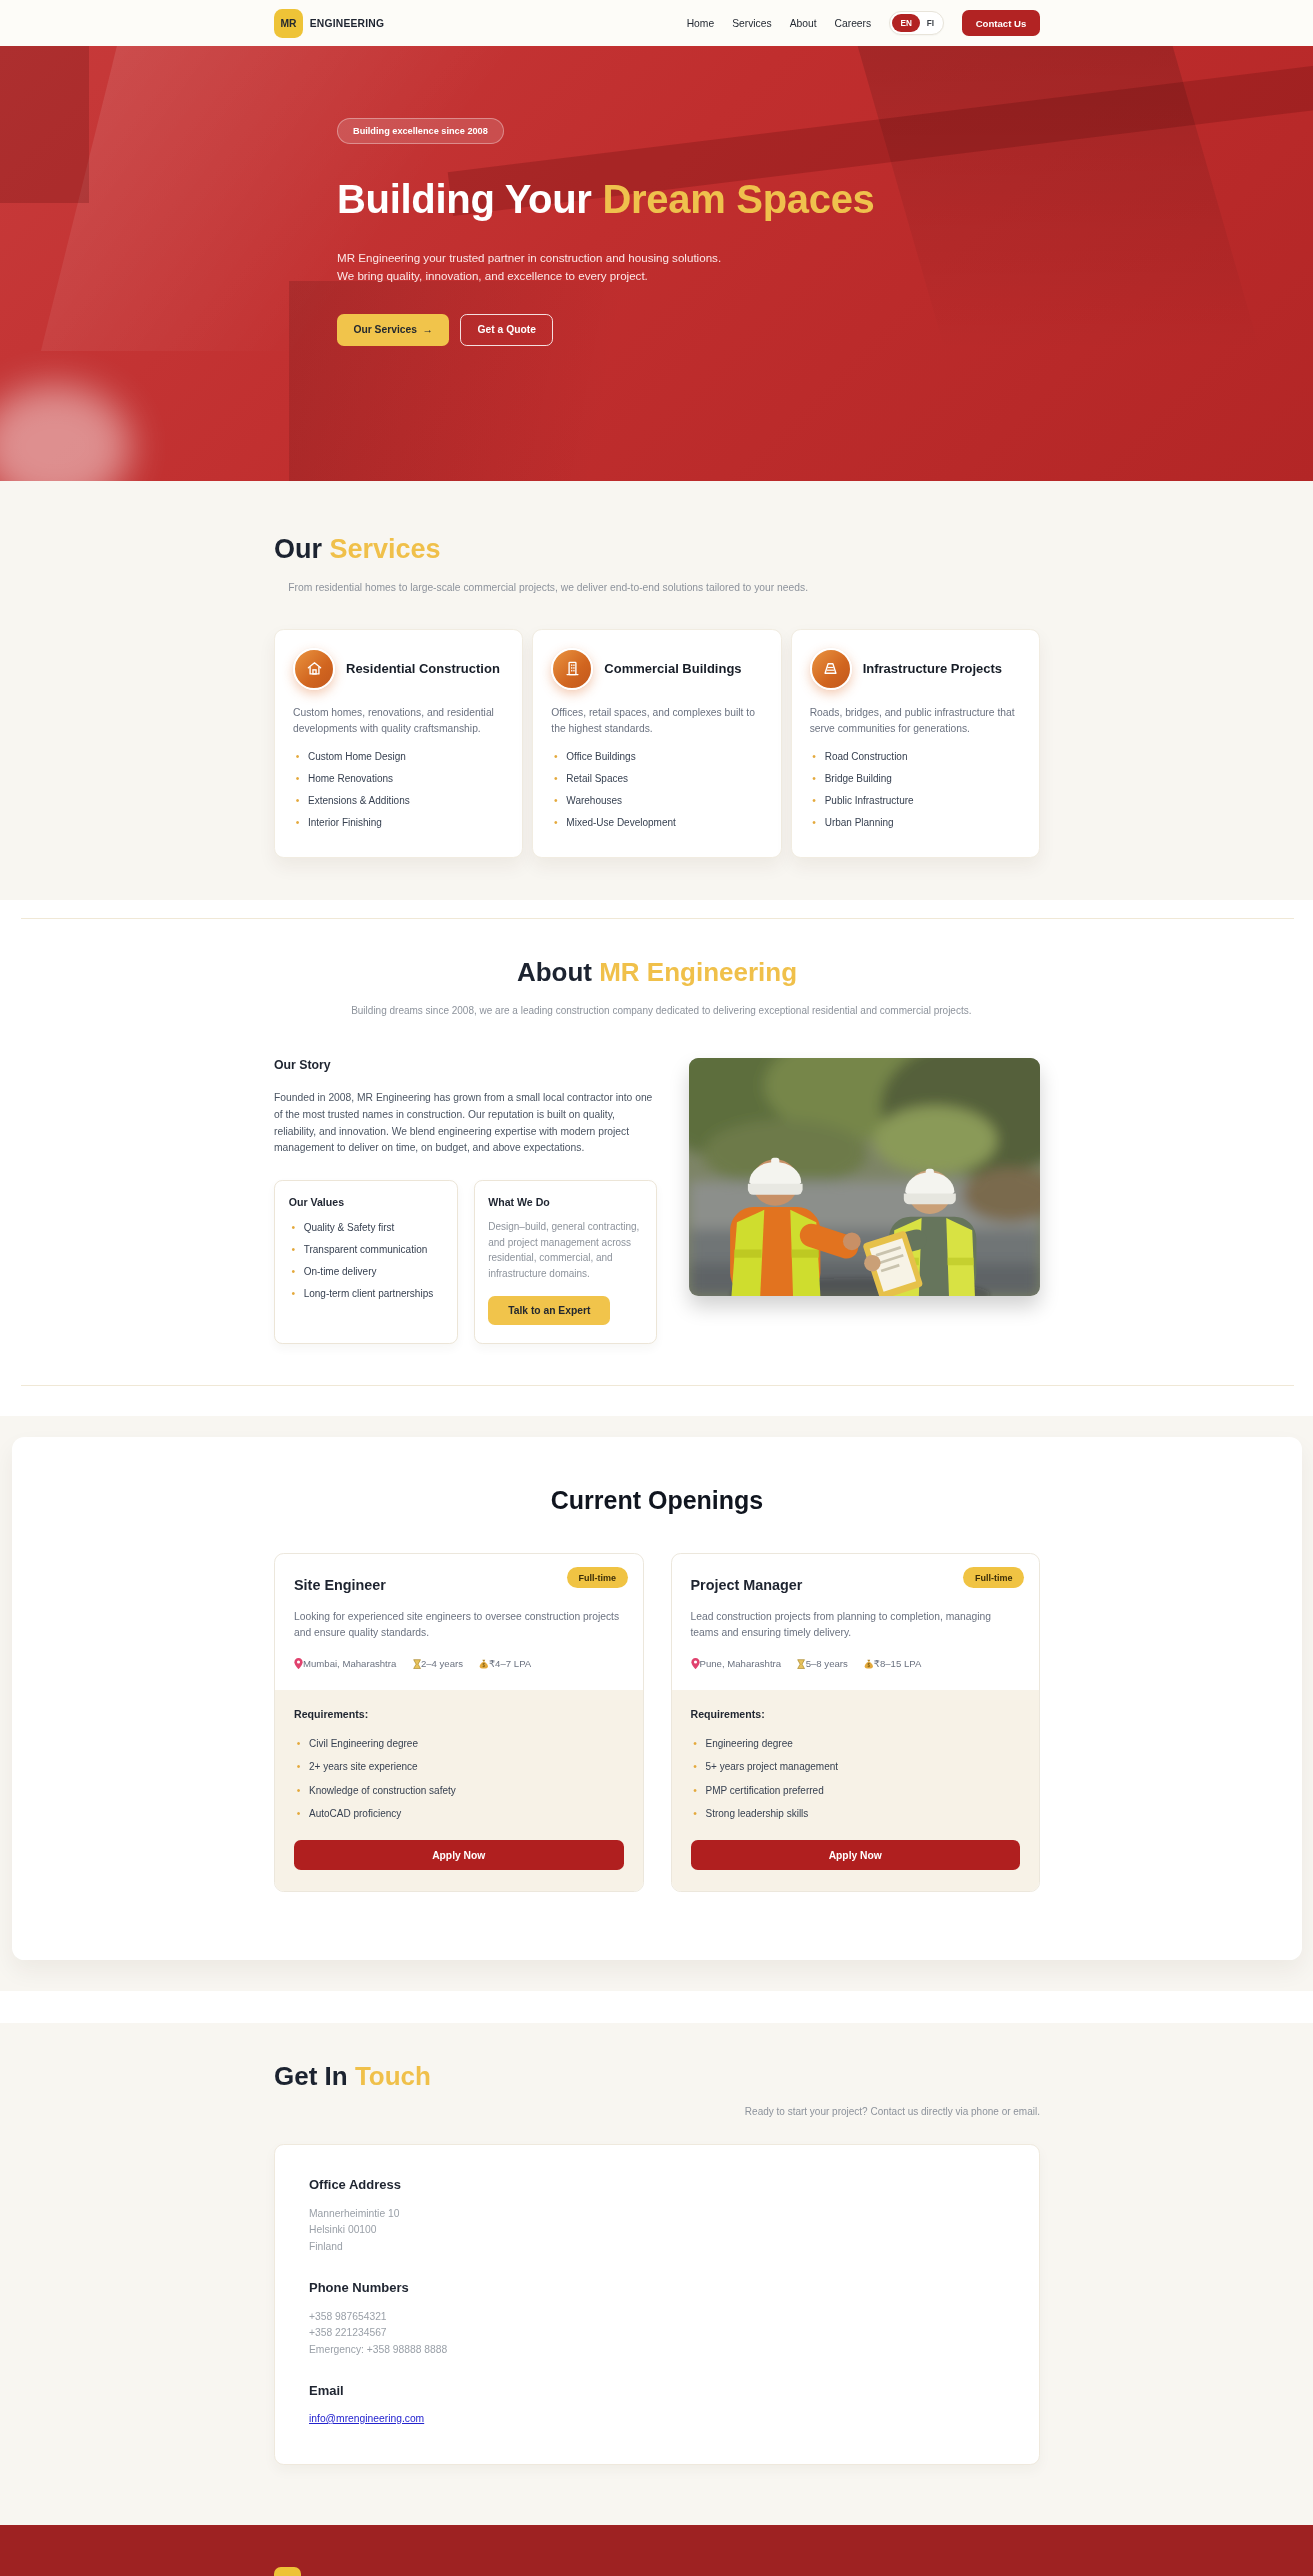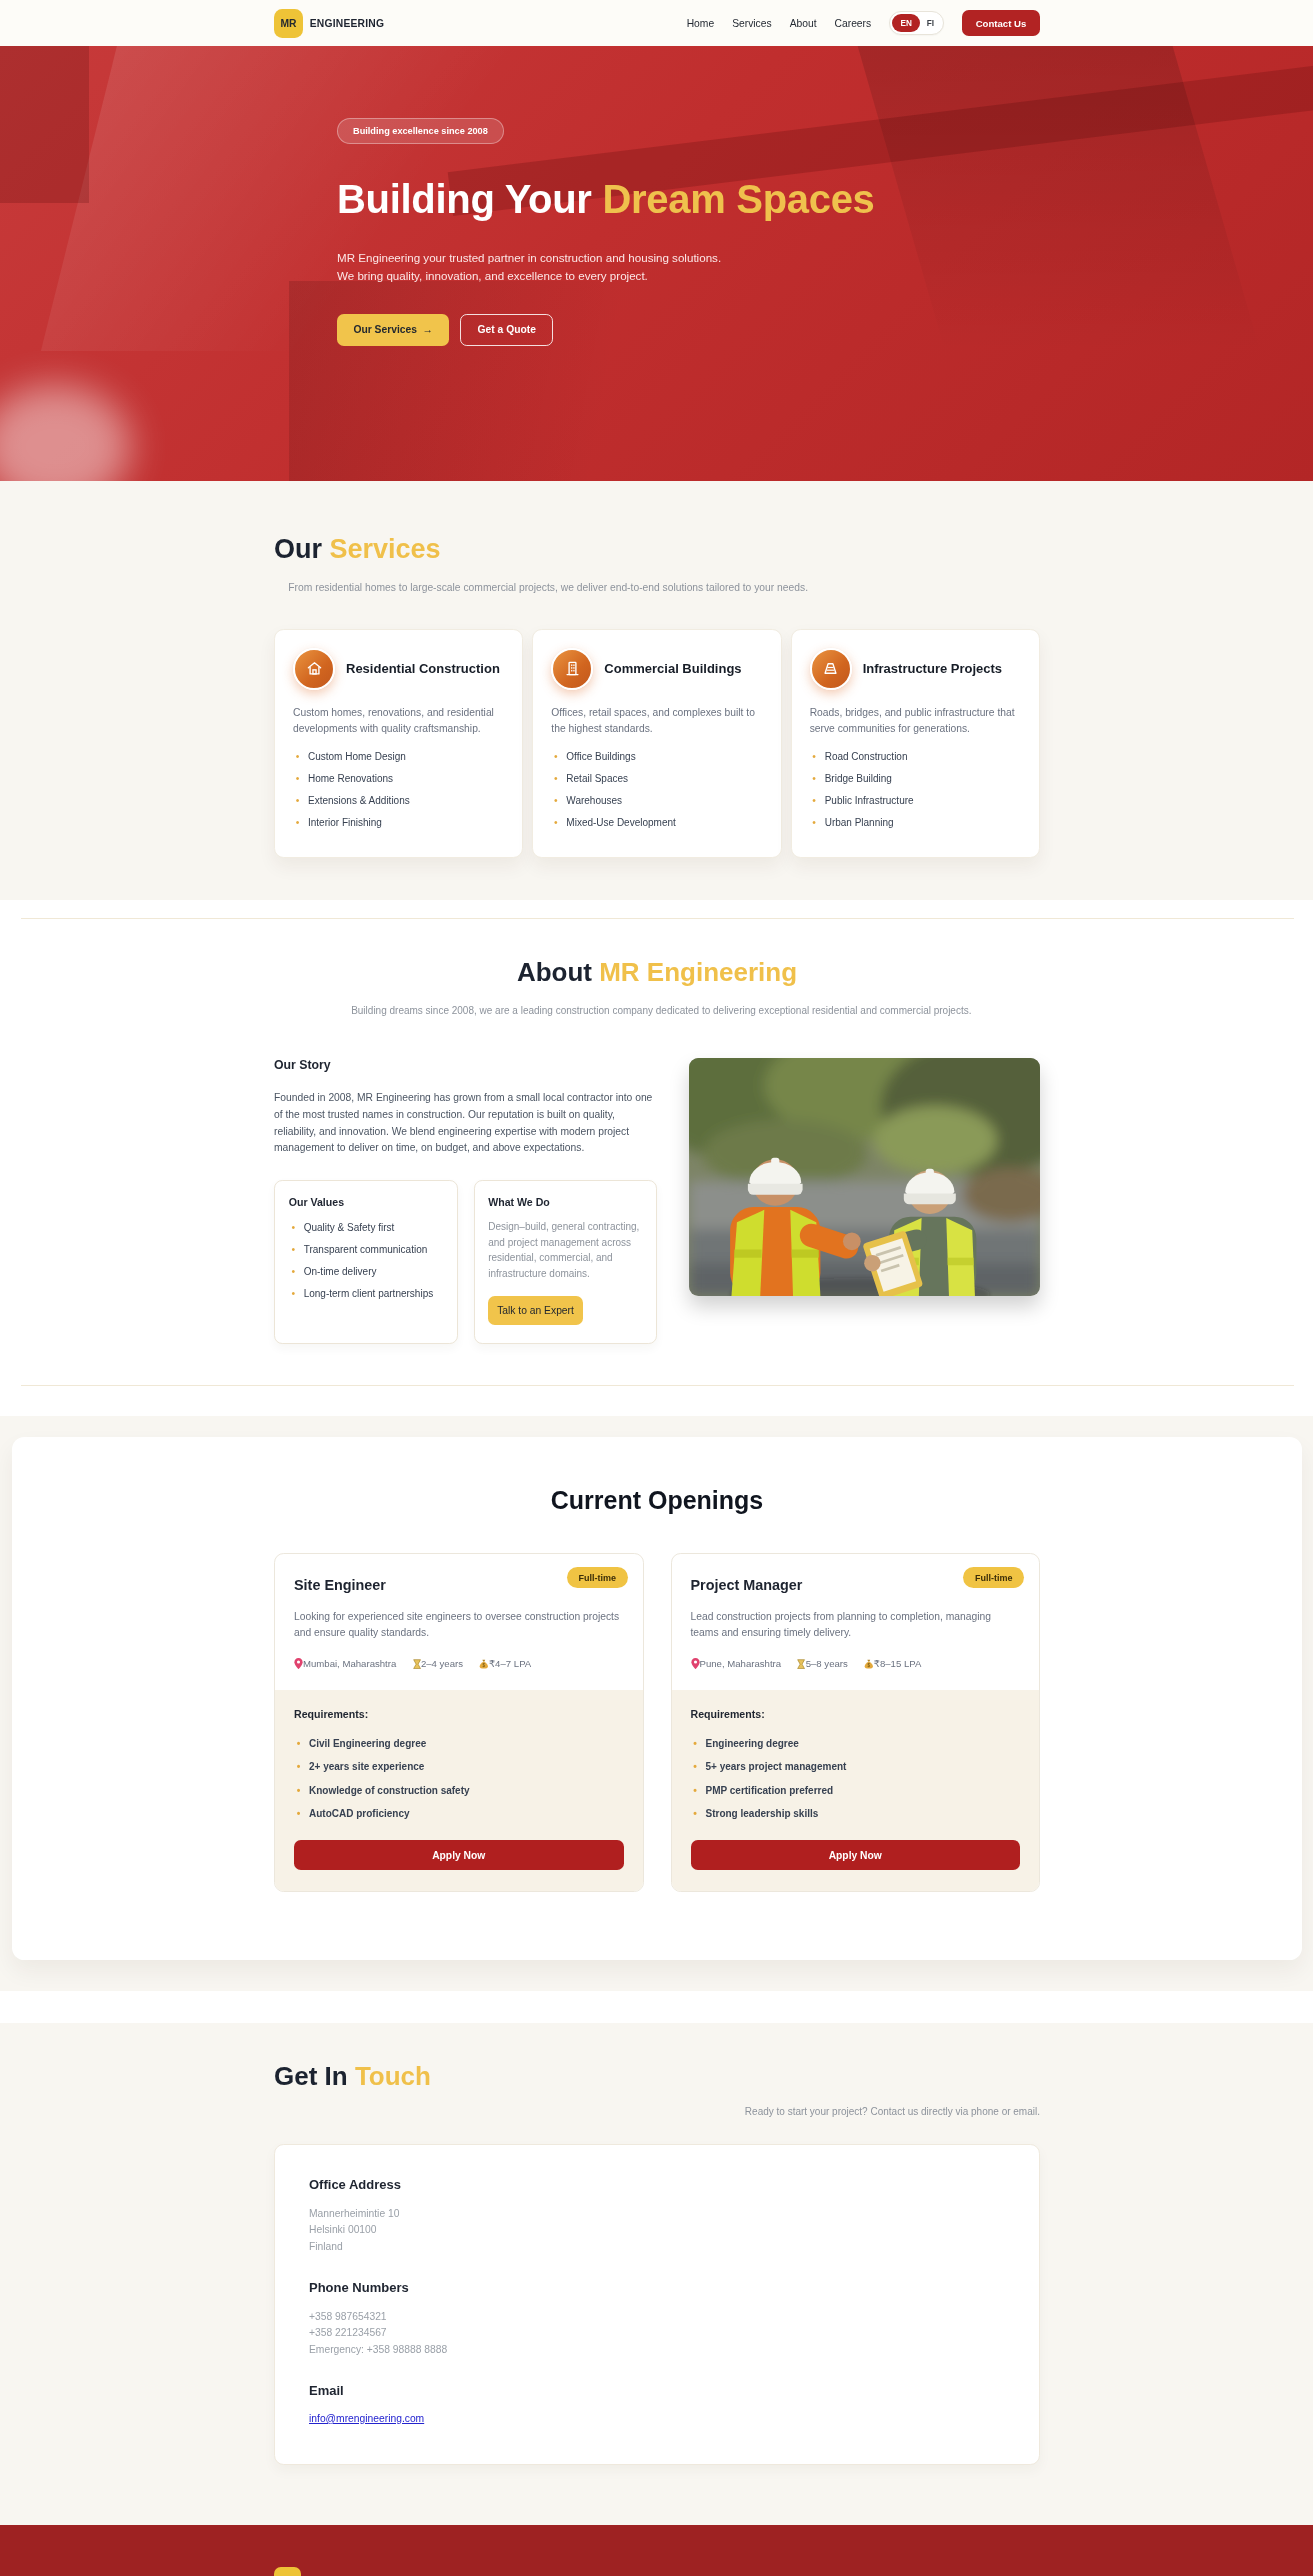--- a/index.html
+++ b/index.html
@@ -108,21 +108,21 @@
   .story-text { font-size: 10.3px; color: #4b5563; line-height: 1.62; }
   .about-subcards { display: grid; grid-template-columns: 1fr 1fr; gap: 16px; margin-top: 23px; }
   .sub-card {
     background: #fff; border: 0.7px solid #ece5d7; border-radius: 8.2px; padding: 15px 13.7px 18px;
     box-shadow: 0 4.1px 9.6px rgba(60,40,10,0.04);
   }
   .sub-card h4 { font-size: 10.6px; font-weight: 800; margin-bottom: 11px; }
   .sub-card .what-text { font-size: 10px; color: #8d939c; line-height: 1.55; }
   .expert-btn {
     margin-top: 15px; background: #f1c44b; border: none; border-radius: 6.8px;
-    font-size: 10.3px; font-weight: normal; color: #23282f; padding: 9px 9px; cursor: pointer;
+    font-size: 10.3px; font-weight: bold; color: #23282f; padding: 9px 20px; cursor: pointer;
   }
   .about-photo {
     width: 351px; height: 238px; border-radius: 9.6px; overflow: hidden;
     box-shadow: 0 11px 20.5px rgba(0,0,0,0.18); align-self: start;
   }
   .about-photo svg { display: block; }
   .about-bottom-pad { height: 41px; }
 
   
   .careers { padding: 20.5px 0 31.5px; }
@@ -142,21 +142,21 @@
     position: absolute; top: 13.7px; right: 15px; background: #f0c343; color: #3c2e08;
     font-size: 9px; font-weight: bold; border-radius: 684px; padding: 5.5px 11.6px;
   }
   .job-title { font-size: 14.4px; font-weight: 800; margin-top: 5.5px; }
   .job-desc { margin-top: 16.4px; font-size: 10.3px; color: #6b7280; line-height: 1.5; }
   .job-meta { margin-top: 18px; display: flex; gap: 16.4px; font-size: 9.6px; color: #6b7280; align-items: center; }
   .meta-item { display: inline-flex; align-items: center; gap: 0; }
   .job-reqs { background: #f7f2e7; padding: 18px 19px 20.5px; flex: 1; display: flex; flex-direction: column; }
   .reqs-label { font-size: 10.6px; font-weight: 800; color: #1f2530; margin-bottom: 16.4px; }
   .job-reqs ul.dot-list { margin-top: 0; }
-  .job-reqs ul.dot-list li { margin-bottom: 8.2px; font-weight: bold; }
+  .job-reqs ul.dot-list li { margin-bottom: 8.2px; }
   .apply-btn {
     margin-top: 11px; width: 100%; background: #b01f1f; color: #fff; border: none;
     border-radius: 6.8px; font-size: 10.3px; font-weight: bold; padding: 9.6px; cursor: pointer;
   }
   .white-gap { background: #ffffff; height: 31.5px; }
 
   
   .contact { padding: 38px 0 60px; }
   .contact .sec-sub { margin-top: 12.3px; font-size: 10px; }
   .contact-card {

